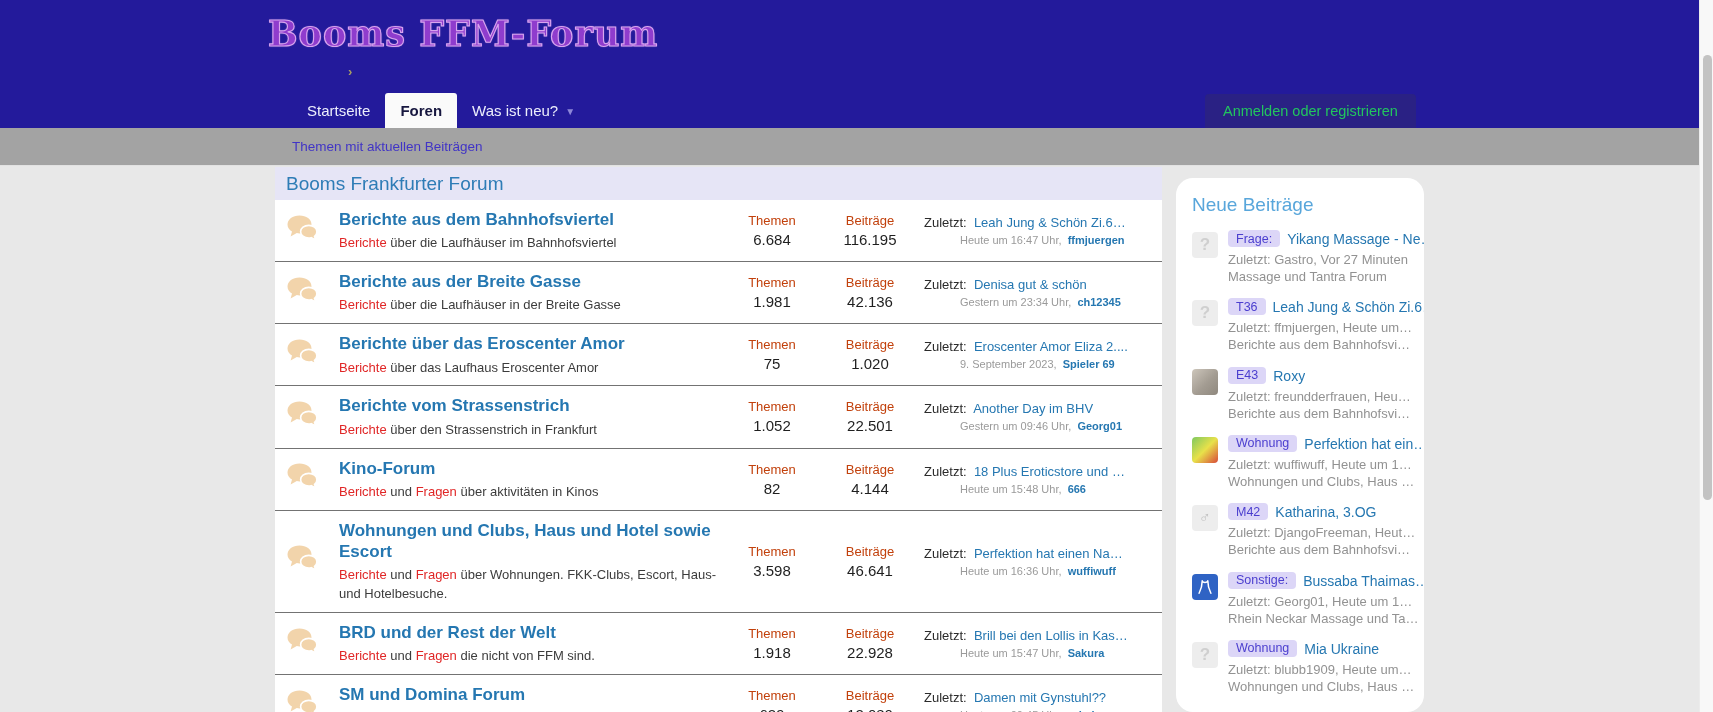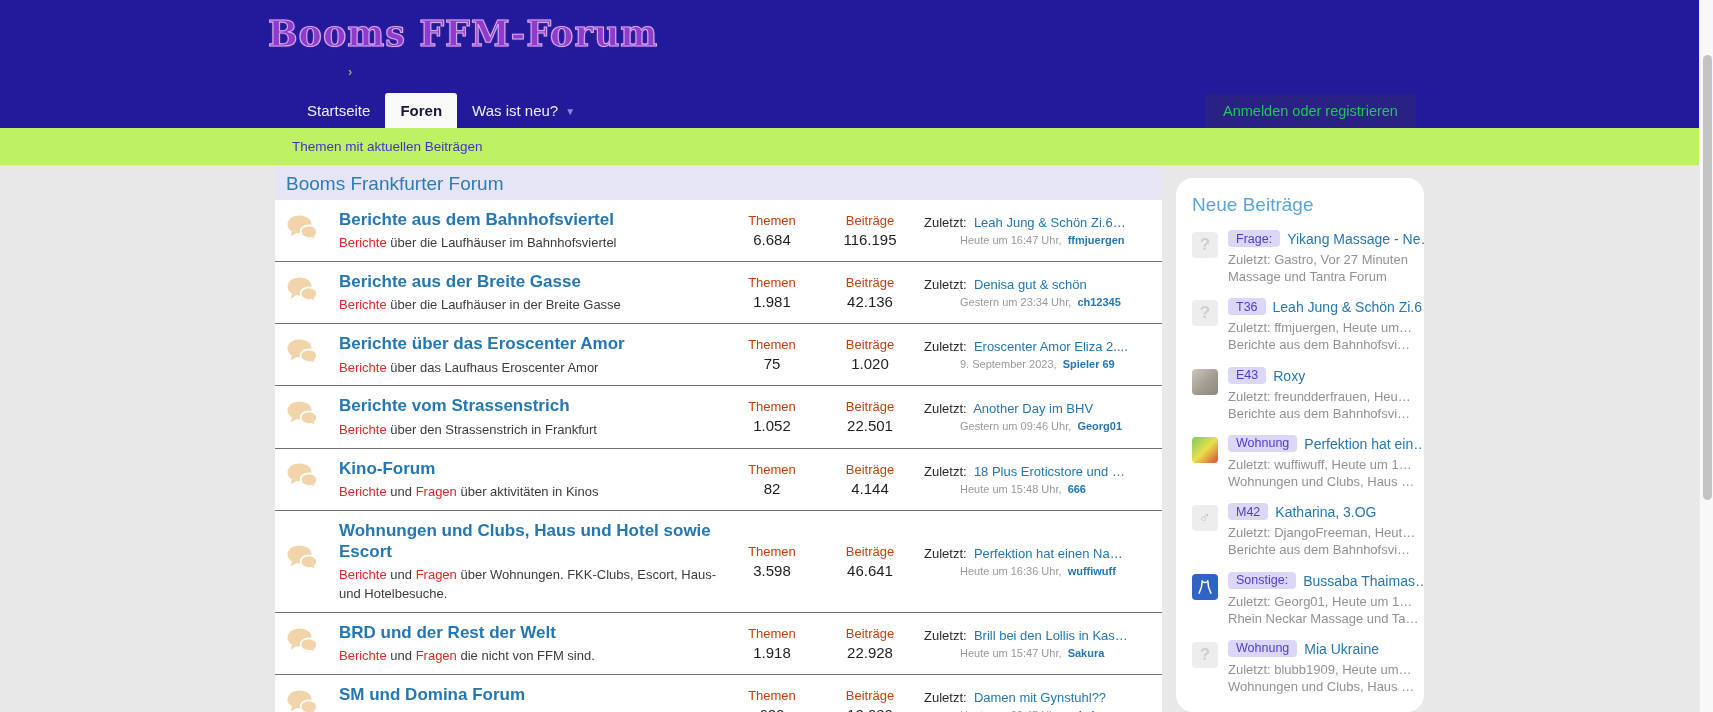--- a/index.html
+++ b/index.html
@@ -31,21 +31,21 @@
   .nav-caret{display:inline-block;margin-left:7px;font-size:10px;color:#8d87d8;transform:translateY(-1px);}
   .login-btn{
     position:absolute;left:1205px;top:94px;height:34px;line-height:34px;padding:0 18px;
     background:#2a2184;color:#22c55e;font-size:14.5px;font-weight:500;
     border:none;border-radius:4px 4px 0 0;cursor:pointer;font-family:inherit;
   }
 
   
   .subnav{
     position:absolute;left:0;top:128px;width:1699px;height:38px;
-    background:#bef264;border-bottom:1px solid #e2e2e2;box-sizing:border-box;
+    background:#a3a3a3;border-bottom:1px solid #e2e2e2;box-sizing:border-box;
   }
   .subnav-link{position:absolute;left:292px;top:0;line-height:38px;color:#4134c6;font-size:13.5px;}
 
   
   .main-panel{position:absolute;left:275px;top:167px;width:887px;height:545px;background:#fff;}
   .panel-header{height:33px;background:#e6e5f6;display:flex;align-items:center;padding-left:11px;}
   .panel-title{color:#2e7cb6;font-size:19px;font-weight:400;}
 
   .forum-row{
     display:grid;grid-template-columns:45px 1fr 88px 92px 228px;

